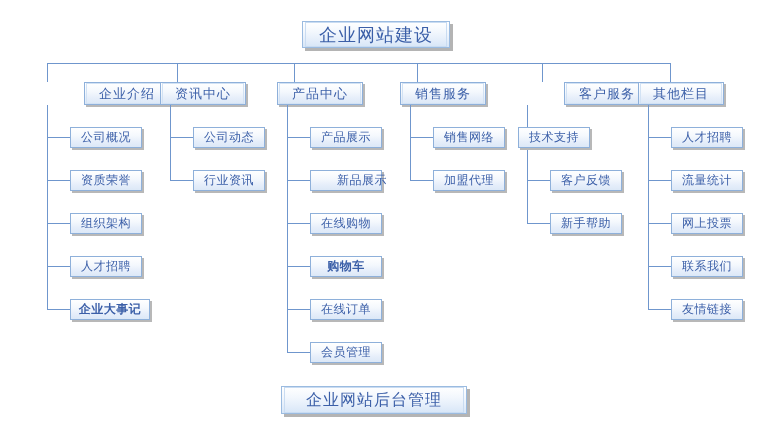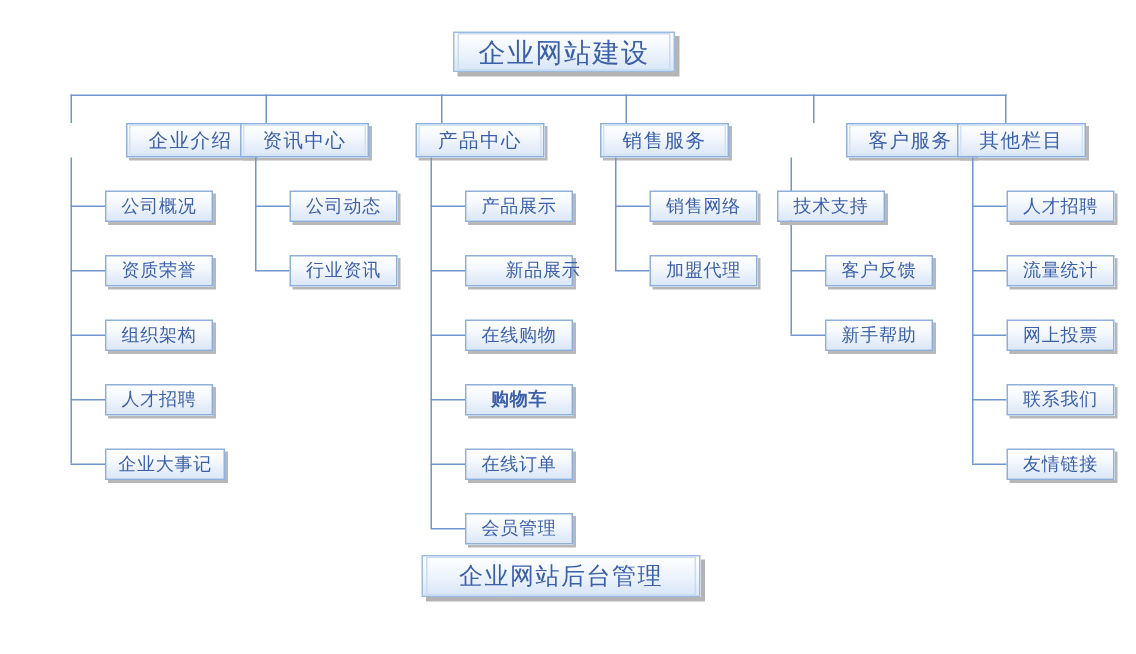--- a/index.html
+++ b/index.html
@@ -97,21 +97,21 @@
     align-items: center;
     justify-content: center;
   }
 
   .node.leaf {
     width: 72px;
     height: 21px;
     font-size: 12px;
     letter-spacing: 0.5px;
   }
-  .node.leaf.wide { width: 80px; }
+  .node.leaf.wide { width: 80px; font-weight: bold; }
 </style>
 </head>
 <body>
 
 <div id="canvas">
 
   <div class="node root" style="left:302px; top:21px;">
     <span class="inner">企业网站建设</span>
   </div>
 
@@ -200,17 +200,17 @@
   <div class="line h" style="left:648px; top:223px; width:23px;"></div>
   <div class="line h" style="left:648px; top:266px; width:23px;"></div>
   <div class="line h" style="left:648px; top:309px; width:23px;"></div>
 
   <div class="node leaf" style="left:671px; top:127px;">人才招聘</div>
   <div class="node leaf" style="left:671px; top:170px;">流量统计</div>
   <div class="node leaf" style="left:671px; top:213px;">网上投票</div>
   <div class="node leaf" style="left:671px; top:256px;">联系我们</div>
   <div class="node leaf" style="left:671px; top:299px;">友情链接</div>
 
-  <div class="node footer" style="left:281px; top:370px;align-items:flex-end;">
+  <div class="node footer" style="left:281px; top:386px;align-items:flex-end;">
     <span class="inner">企业网站后台管理</span>
   </div>
 
 </div>
 
 </body></html>

